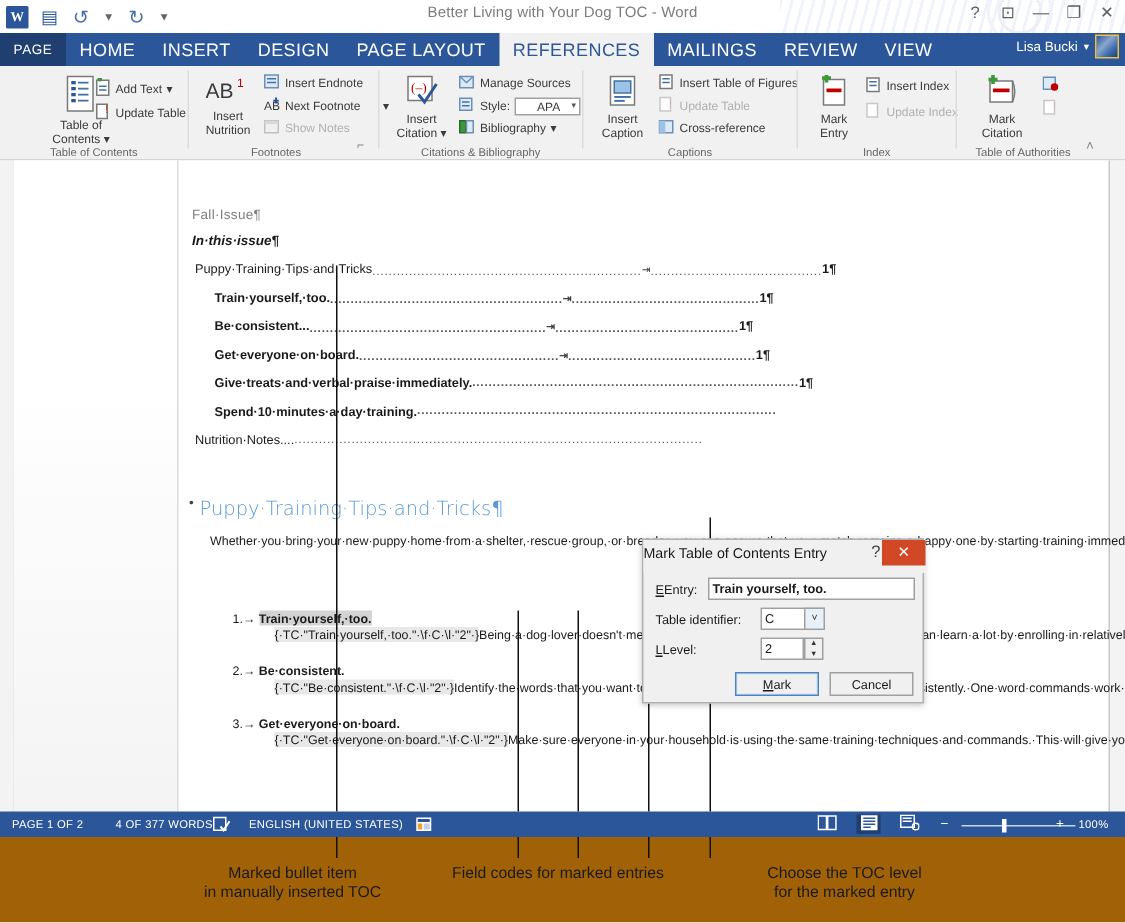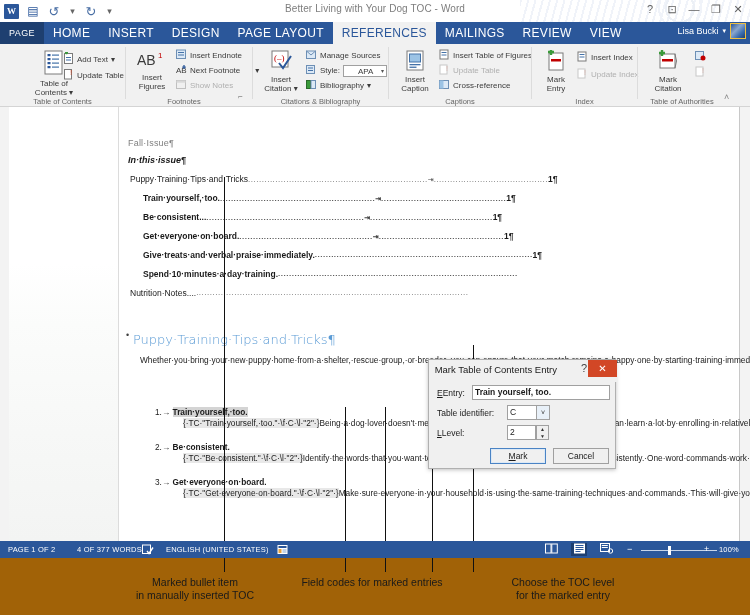--- a/index.html
+++ b/index.html
@@ -169,21 +169,21 @@
   .dialog {
     position: absolute; left: 428px; top: 252px; width: 188px; height: 110px;
     background: #f0f0f0; border: 1px solid #b0b0b0;
     box-shadow: 0 1px 4px rgba(0,0,0,.25);
   }
   .dlg-title {
     position: absolute; top: 0; left: 0; width: 188px; height: 22px;
     background: #f0f0f0;
   }
   .dlg-title .t {
-    position: absolute; left: 0; right: 0; top: 4px; text-align: right;
+    position: absolute; left: 0; right: 0; top: 4px; text-align: left;
     font-size: 9.5px; color: #1a1a1a; padding-right: 60px;
   }
   .dlg-help { position: absolute; right: 30px; top: 2px; font-size: 11px; color: #444; }
   .dlg-close {
     position: absolute; right: 0; top: 0; width: 29px; height: 17px;
     background: #d24726; color: #fff; font-size: 10px; text-align: center; line-height: 17px;
   }
   .dlg-row { position: absolute; font-size: 8.5px; color: #1a1a1a; }
   .dlg-inp {
     position: absolute; background: #fff; border: 1px solid #a0a0a0;
@@ -328,21 +328,21 @@
 
     <div class="rgroup" style="left:126px; width:126px;">
       <div class="bigbtn" style="left:4px; top:6px; width:44px;">
         <span class="glyph">
           <svg width="30" height="20" viewBox="0 0 30 20">
               <text x="0" y="15" font-size="14" fill="#3b3b3b" font-family="Liberation Sans">AB</text>
               <text x="21" y="8" font-size="8" fill="#c00000" font-family="Liberation Sans">1</text>
             </svg>
         </span>
         <span>Insert</span><br>
-        <span>Figures</span>
+        <span>Nutrition</span>
       </div>
       <div class="smallbtn" style="left:50px; top:5px;">
         <span>
           <svg width="11" height="11" viewBox="0 0 11 11">
               <rect x="0.5" y="1" width="9" height="8.5" fill="#dce9f6" stroke="#6d8fb5"></rect>
               <rect x="2" y="3" width="6" height="1" fill="#4472a8"></rect>
               <rect x="2" y="5.5" width="6" height="1" fill="#4472a8"></rect>
             </svg>
         </span>
         <span>Insert Endnote</span>

